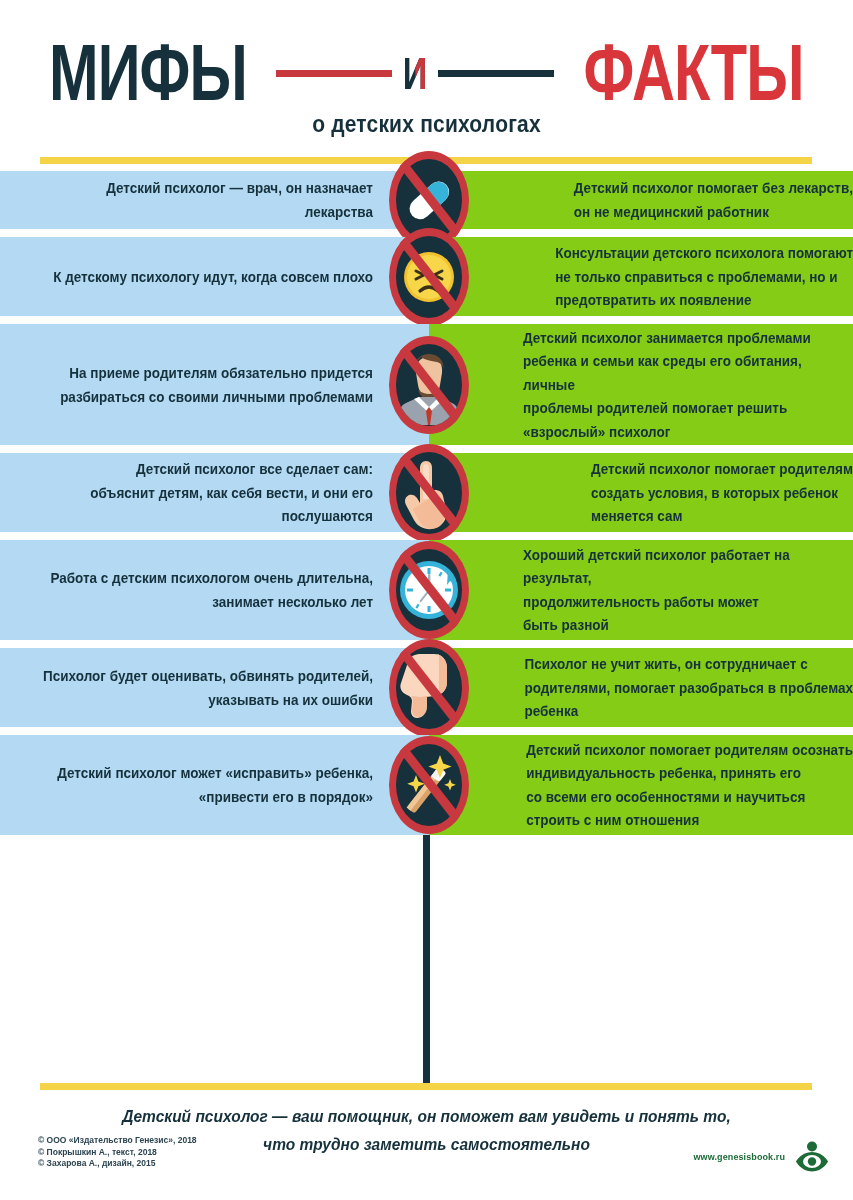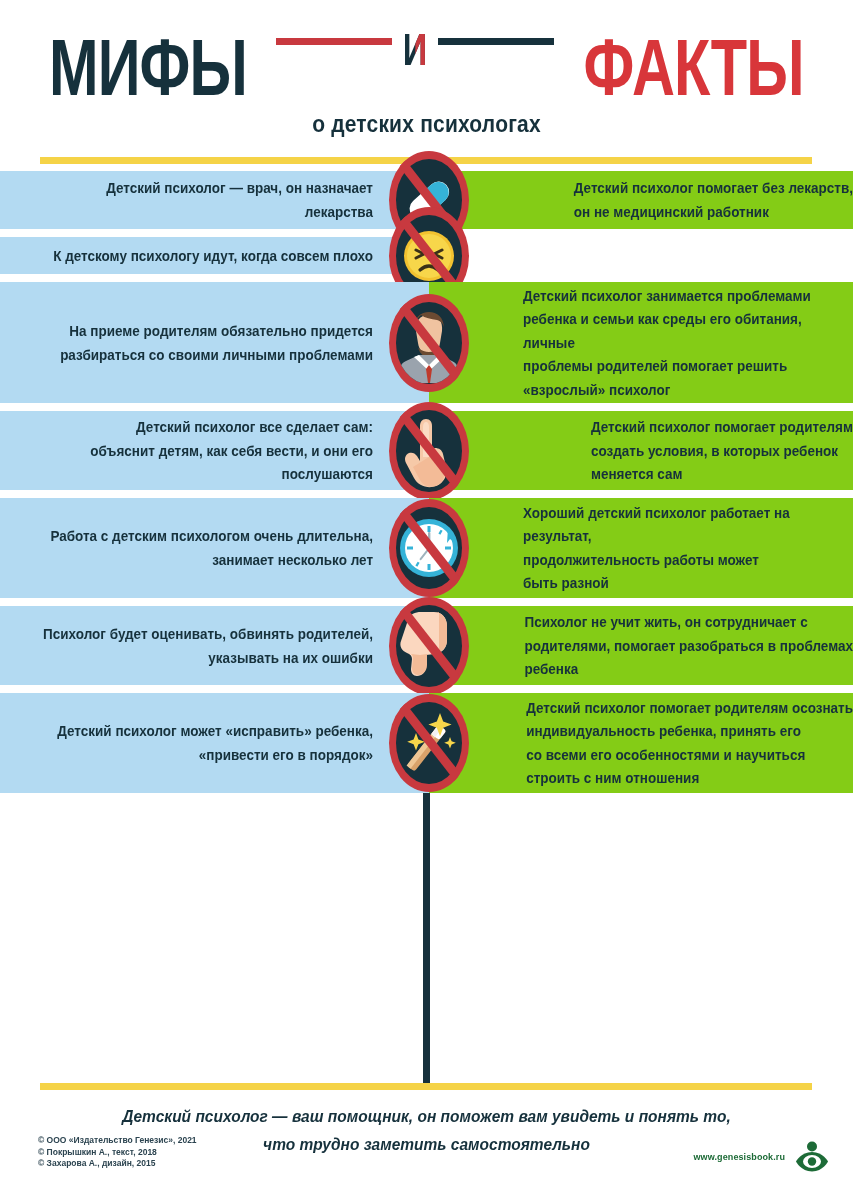--- a/index.html
+++ b/index.html
@@ -16,20 +16,21 @@
     position: relative;
     height: 155px;
     width: 853px;
     background: #fff;
   }
   .title-row {
     position: absolute;
     top: 38px; left: 0; right: 0;
     height: 70px;
     display: flex;
+    align-items: center;
     justify-content: center;
     gap: 0px;
   }
   .word {
     font-family: "Liberation Sans", sans-serif;
     font-size: 62px;
     font-weight: bold;
     letter-spacing: -1px;
     line-height: 62px;
     transform: scaleY(1.28) scaleX(0.96);
@@ -232,20 +233,23 @@
               <clipPath id="clipr-pill-capsule-icon">
                 <ellipse cx="41" cy="50" rx="40" ry="49"></ellipse>
               </clipPath>
             </defs>
   </svg>
         </div>
       </div>
       <div class="row">
         <div class="cell myth">
           <div class="myth-text">К детскому психологу идут, когда совсем плохо</div>
+        </div>
+        <div class="cell fact">
+          <div class="fact-text">Консультации детского психолога помогают<br>не только справиться с проблемами, но и<br>предотвратить их появление</div>
         </div>
         <div class="badge">
           <svg viewBox="0 0 82 100" width="82" height="100">
     <ellipse cx="41" cy="50" rx="40" ry="49" fill="#c8393f"></ellipse>
     <ellipse cx="41" cy="50" rx="33" ry="41" fill="#16313c"></ellipse>
     <g clip-path="url(#clip-angry-face-icon)">
               <circle cx="41" cy="50" r="25" fill="#f2c230"></circle>
         <circle cx="41" cy="50" r="22" fill="#f7d64a"></circle>
         <path d="M28 44 l8 4 l-8 4" stroke="#3a3018" stroke-width="3" fill="none" stroke-linecap="round" stroke-linejoin="round"></path>
         <path d="M54 44 l-8 4 l8 4" stroke="#3a3018" stroke-width="3" fill="none" stroke-linecap="round" stroke-linejoin="round"></path>
@@ -448,21 +452,21 @@
             </defs>
   </svg>
         </div>
       </div>
     </div>
 
   <div class="footer">
     <div class="rule-bot"></div>
     <div class="tagline" id="tagline">Детский психолог — ваш помощник, он поможет вам увидеть и понять то,<br>что трудно заметить самостоятельно</div>
     <div class="credits" id="credits">
-        <div>© ООО «Издательство Генезис», 2021</div>
+        <div>© ООО «Издательство Генезис», 2018</div>
         <div>© Покрышкин А., текст, 2018</div>
         <div>© Захарова А., дизайн, 2015</div>
       </div>
     <div class="brand">
       <span class="brand-url">www.genesisbook.ru</span>
       <span class="brand-logo">
         <svg viewBox="0 0 34 32" width="34" height="32">
           <circle cx="17" cy="5.5" r="5" fill="#1d6b37"></circle>
           <path d="M17 11 C6 11 1 20.5 1 20.5 C1 20.5 6 30.5 17 30.5 C28 30.5 33 20.5 33 20.5 C33 20.5 28 11 17 11 Z" fill="#1d6b37"></path>
           <ellipse cx="17" cy="20.5" rx="9" ry="6.5" fill="#ffffff"></ellipse>

